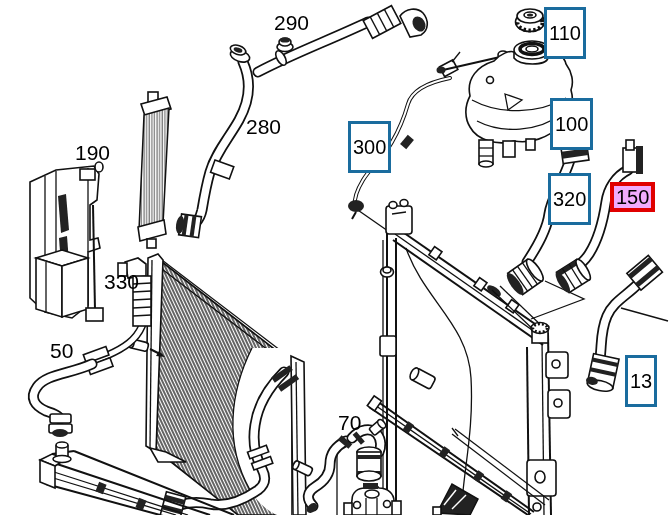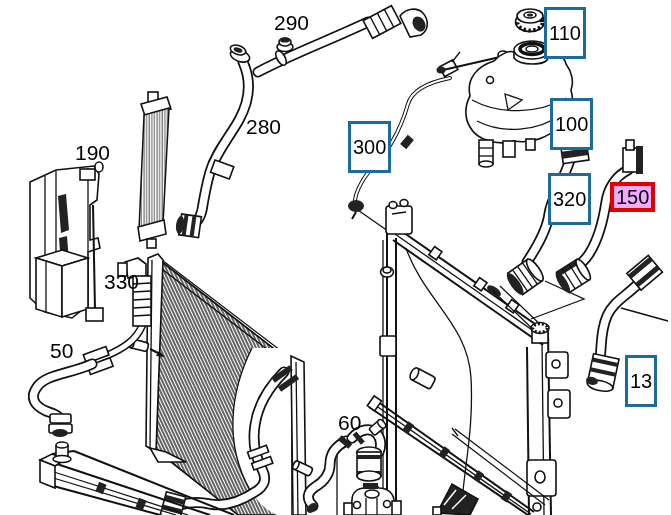--- a/index.html
+++ b/index.html
@@ -413,14 +413,14 @@
 <div class="callout plain" style="left:246px;top:116px;">280</div>
 <div class="callout boxed" style="left:544px;top:7px;">110</div>
 <div class="callout boxed" style="left:550px;top:62px;margin-top:36px;">100</div>
 <div class="callout boxed" style="left:348px;top:121px;">300</div>
 <div class="callout plain" style="left:55px;top:142px;margin-left:20px;">190</div>
 <div class="callout boxed" style="left:528px;top:173px;margin-left:20px;">320</div>
 <div class="callout boxed-red" style="left:610px;top:182px;">150</div>
 <div class="callout plain" style="left:104px;top:271px;">330</div>
 <div class="callout plain" style="left:50px;top:340px;">50</div>
 <div class="callout boxed" style="left:625px;top:355px;">13</div>
-<div class="callout plain" style="left:338px;top:412px;">60</div>
+<div class="callout plain" style="left:338px;top:412px;">70</div>
 </div>
 
 </body></html>

